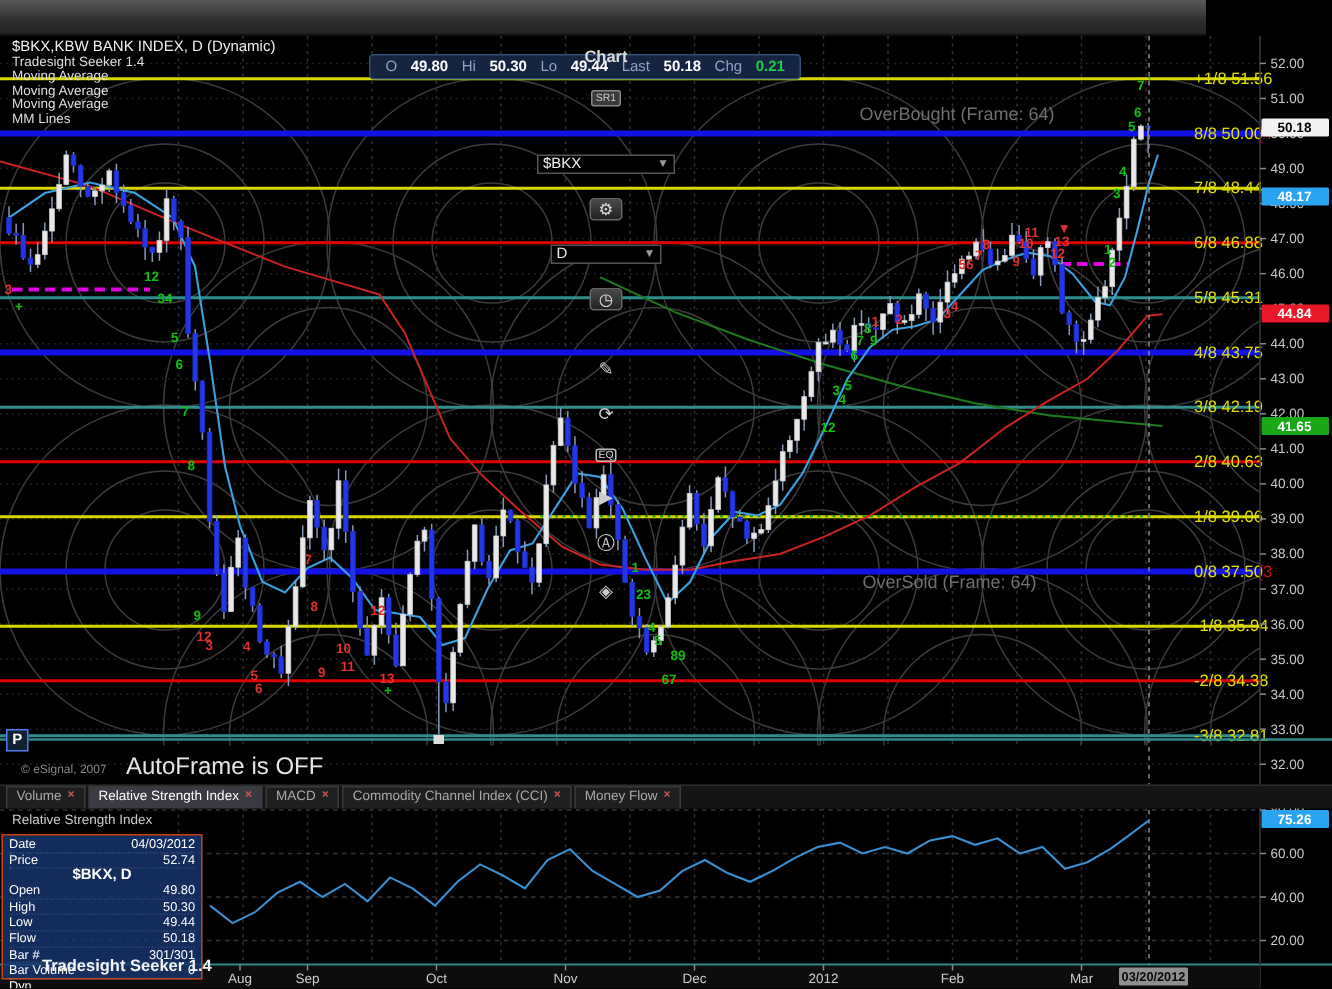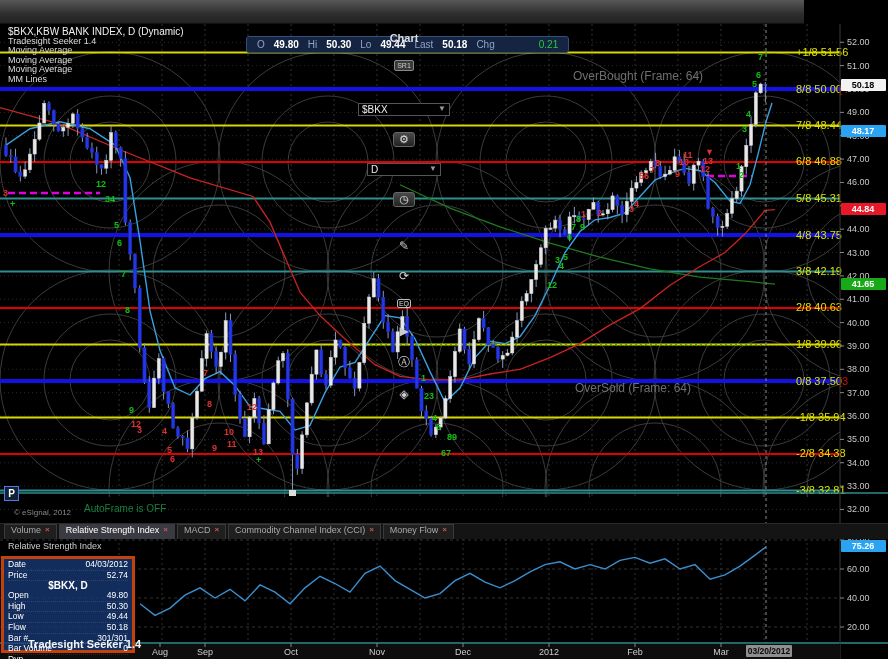--- a/index.html
+++ b/index.html
@@ -23,37 +23,37 @@
   .tb-eq{font-size:7px;border:1px solid #bbb;border-radius:2px;padding:0 1px;color:#ddd;}
   
   #hdr{position:absolute;left:8px;top:27px;z-index:20;line-height:9.6px;pointer-events:none;}
   #hdr .t1{color:#f0f0f0;font-size:10px;}
   #hdr .t2{color:#ddd;font-size:9px;}
   #quote{position:absolute;left:246px;top:36px;z-index:20;height:15px;
     background:#152441;border:1px solid #33507a;border-radius:3px;
     display:flex;align-items:center;gap:9px;padding:0 10px;font-size:10px;}
   #quote .lb{color:#8fa3c8;}
   #quote .vl{color:#fff;font-weight:bold;}
-  #quote .up{color:#21cc44;font-weight:normal;margin-left:35px;}
+  #quote .up{color:#21cc44;font-weight:bold;}
   #copyright{position:absolute;left:14px;top:508px;color:#8a8a8a;font-size:8px;z-index:20;}
-  #autoframe{position:absolute;left:84px;top:503px;color:#15803d;font-size:10px;z-index:20;}
+  #autoframe{position:absolute;left:84px;top:503px;color:#e5e5e5;font-size:16px;z-index:20;}
   #pbtn{position:absolute;left:4px;top:486px;width:13px;height:13px;z-index:21;background:#123;
     border:1px solid #5577ee;color:#fff;font-size:10px;font-weight:bold;
     display:flex;align-items:center;justify-content:center;}
   
   #tabs{position:absolute;left:0;top:523px;width:888px;height:15px;z-index:22;background:#141414;
     display:flex;align-items:stretch;gap:2px;padding-left:4px;border-top:1px solid #2a2a2a;}
   .tab{background:#1f1f1f;border:1px solid #3a3a3a;border-bottom:none;color:#aaa;font-size:9px;
     display:flex;align-items:flex-start;gap:4px;padding:0 6px;}
   .tab.active{background:#3a3a42;color:#fff;}
   .tab .x{color:#cc5555;font-size:8px;font-weight:bold;}
   
   #rsi-title{position:absolute;left:8px;top:541px;color:#ccc;font-size:9px;z-index:20;}
   #dwin{position:absolute;left:1px;top:556px;width:134px;height:97px;z-index:23;
-    background:rgba(22,54,112,0.82);border:3px solid #c2410c;box-sizing:border-box;
+    background:rgba(22,54,112,0.82);border:1px solid #c2410c;box-sizing:border-box;
     font-size:8.5px;color:#fff;padding:1px 4px;}
   .dw-row{display:flex;justify-content:space-between;line-height:9.6px;
     border-bottom:1px dotted rgba(255,255,255,0.12);}
   .dw-sym{text-align:center;font-weight:bold;font-size:10px;line-height:10px;}
   #watermark{position:absolute;left:28px;top:638px;z-index:24;color:#f5f5f5;
     font-size:11px;font-weight:bold;}
   svg text{user-select:none;}
 </style>
 </head>
 <body>
@@ -750,21 +750,21 @@
     <span class="vl">50.30</span>
     <span class="lb">Lo</span>
     <span class="vl">49.44</span>
     <span class="lb">Last</span>
     <span class="vl">50.18</span>
     <span class="lb">Chg</span>
     <span class="up">0.21</span>
   </div>
 
   <div id="pbtn">P</div>
-  <div id="copyright">© eSignal, 2012</div>
+  <div id="copyright">© eSignal, 2007</div>
   <div id="autoframe">AutoFrame is OFF</div>
 
   <div id="tabs">
     <span class="tab">
       <span>Volume</span>
       <span class="x">×</span>
       </span>
     <span class="tab active">
       <span>Relative Strength Index</span>
       <span class="x">×</span>

